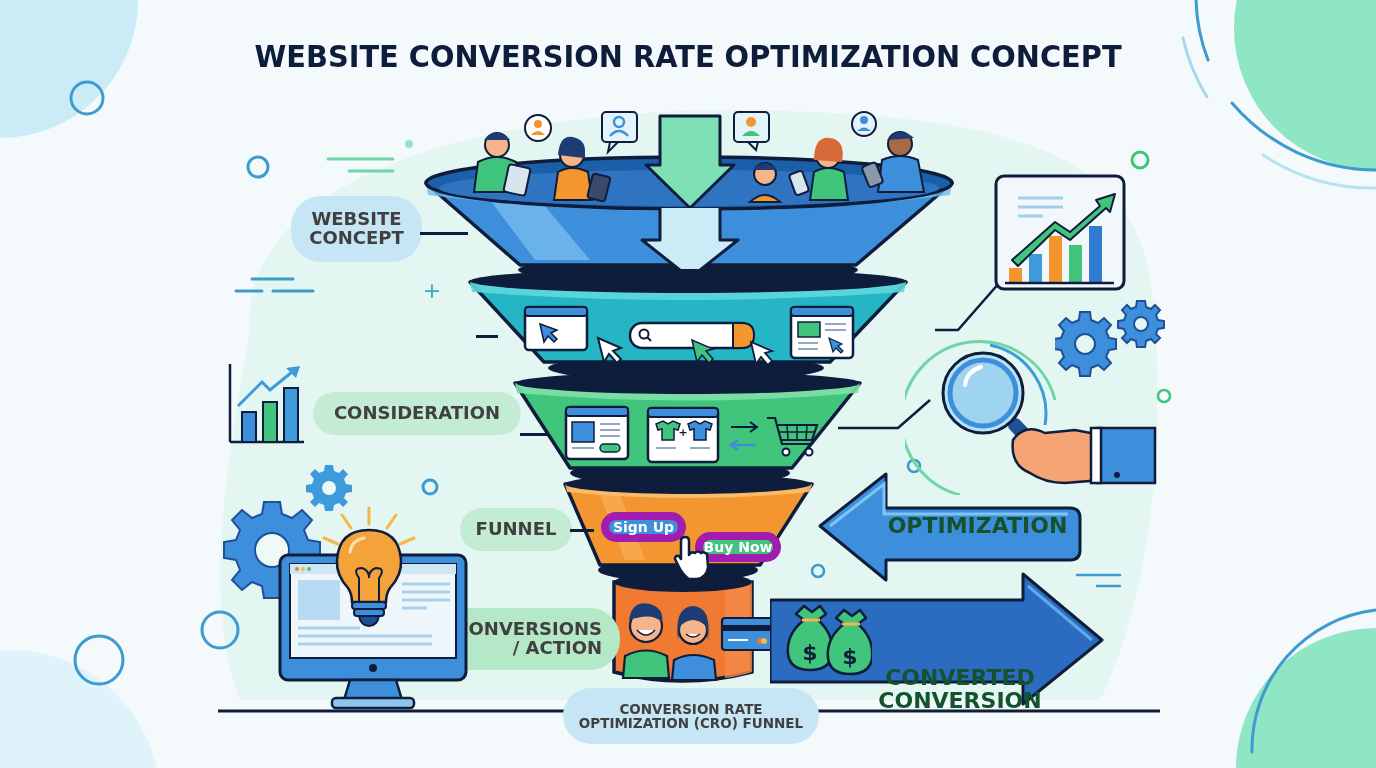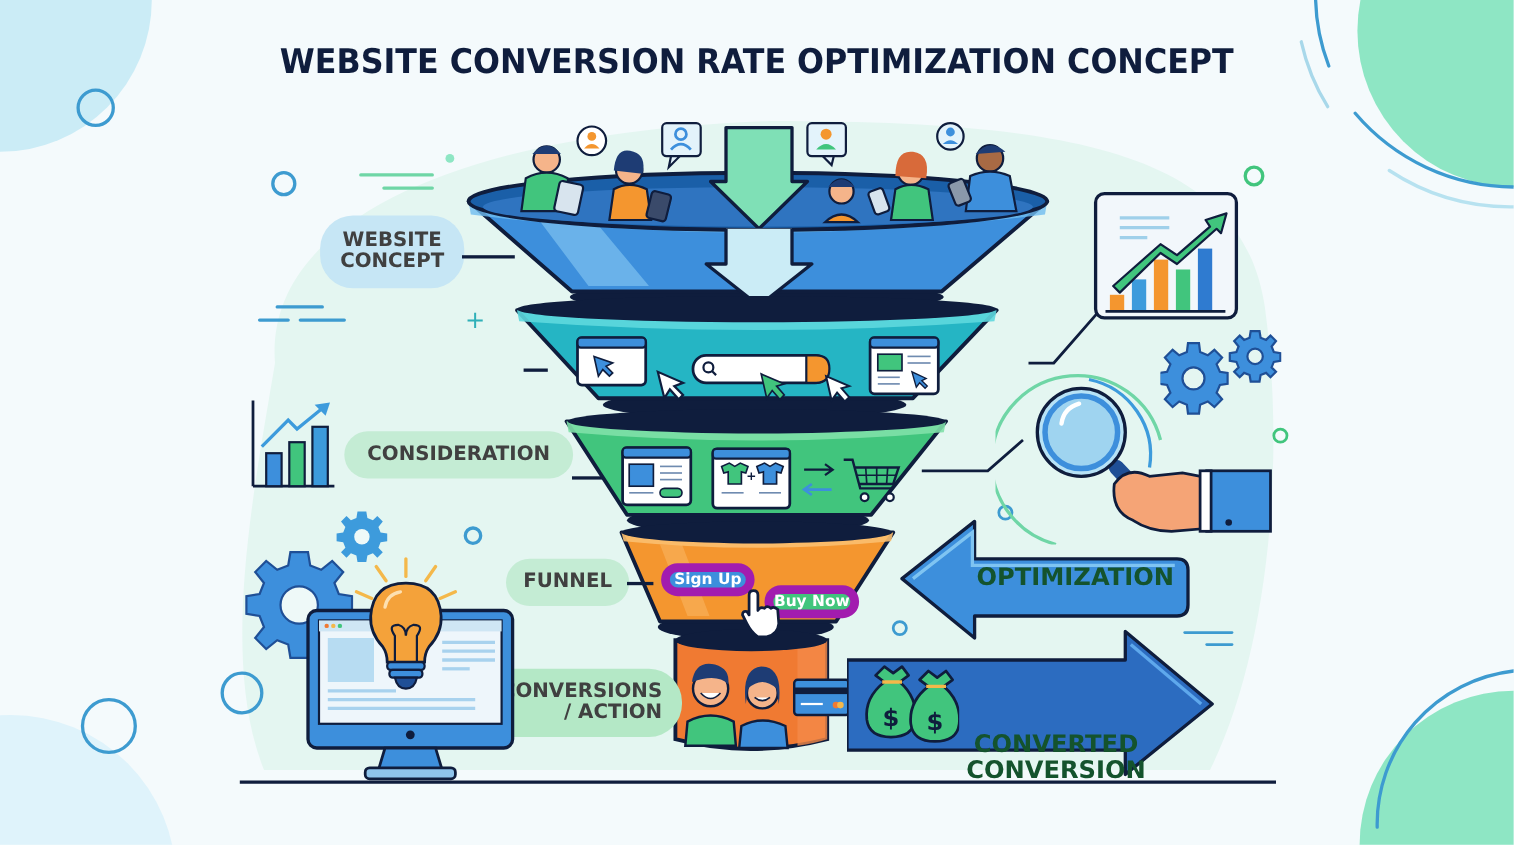--- a/index.html
+++ b/index.html
@@ -386,14 +386,20 @@
       <line x1="192" y1="78" x2="178" y2="84" stroke="#f4b84a" stroke-width="3" stroke-linecap="round"></line>
       <path d="M147 70 Q 177 70 179 100 Q 180 115 168 128 Q 164 134 164 142 L 130 142 Q 130 134 126 128 Q 114 115 115 100 Q 117 70 147 70 Z" fill="#f4a23a" stroke="#0f1d3d" stroke-width="2.5"></path>
       <path d="M137 142 L 137 118 Q 130 108 140 108 Q 147 110 147 118 Q 147 110 154 108 Q 164 108 157 118 L 157 142" fill="none" stroke="#0f1d3d" stroke-width="2"></path>
       <rect x="130" y="142" width="34" height="7" rx="3" fill="#3d8fdc" stroke="#0f1d3d" stroke-width="2"></rect>
       <rect x="132" y="149" width="30" height="7" rx="3" fill="#3d8fdc" stroke="#0f1d3d" stroke-width="2"></rect>
       <path d="M137 156 L 157 156 Q 155 166 147 166 Q 139 166 137 156 Z" fill="#1f4f96" stroke="#0f1d3d" stroke-width="2"></path>
       <path d="M128 92 Q 130 80 142 78" fill="none" stroke="#fde0b0" stroke-width="3" stroke-linecap="round"></path>
     </g>
   </svg>
 
+  <div class="pill" style="left:563px;top:688px;width:256px;height:56px;background:#c6e6f5;font-size:13.5px;font-weight:700;">
+    <div>
+        <span>CONVERSION RATE</span>
+        <span>OPTIMIZATION (CRO) FUNNEL</span>
+      </div>
+  </div>
 
 </div>
 
 </body></html>

